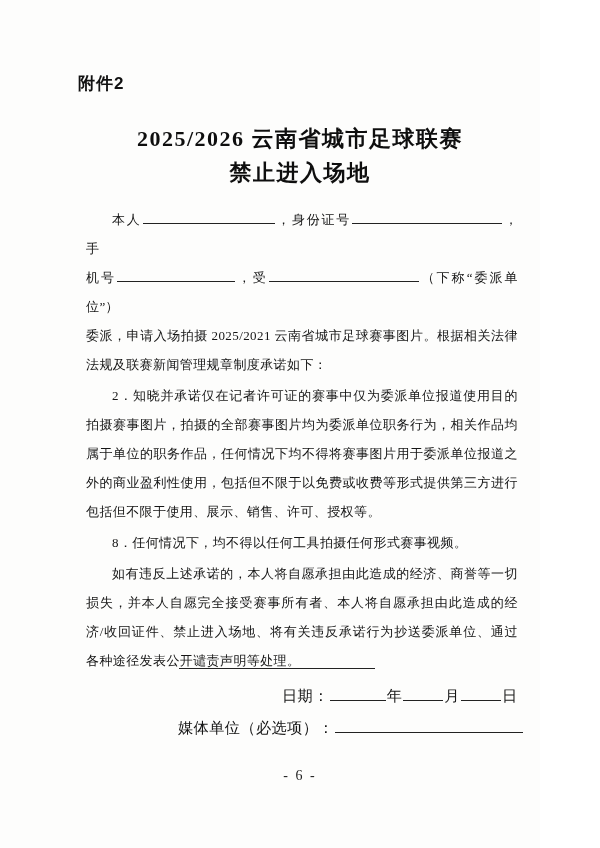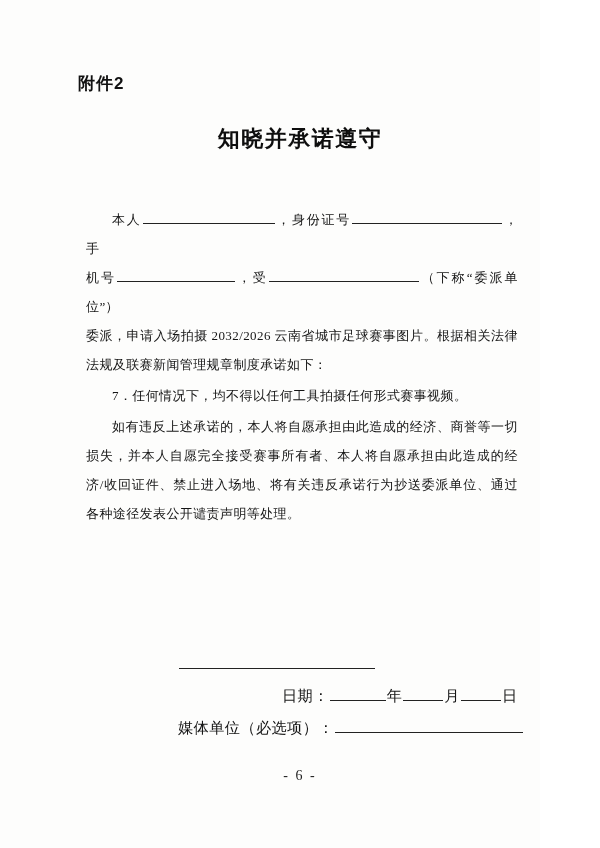--- a/index.html
+++ b/index.html
@@ -108,30 +108,32 @@
   }
 </style>
 </head>
 <body>
 
 <div class="page">
 
   <div class="attachment-label">附件2</div>
 
   <div class="title-block">
-    <div class="title-line">知晓并承诺遵守</div>
+    <div class="title-line">2025/2026 云南省城市足球联赛</div>
+    <div class="title-line">禁止进入场地</div>
   </div>
 
   <div class="body-block">
 
-    <p class="para indent"><span>本人</span><span class="blank b-100"></span><span>，身份证号</span><span class="blank b-110"></span><span>，手</span><br><span>机号</span><span class="blank b-90"></span><span>，受</span><span class="blank b-110"></span><span>（下称“委派单位”）</span><br><span>委派，申请入场拍摄 2032/2026 云南省城市足球赛事图片。根据相关法律法规及联赛新闻管理规章制度承诺如下：</span></p>
+    <p class="para indent"><span>本人</span><span class="blank b-100"></span><span>，身份证号</span><span class="blank b-110"></span><span>，手</span><br><span>机号</span><span class="blank b-90"></span><span>，受</span><span class="blank b-110"></span><span>（下称“委派单位”）</span><br><span>委派，申请入场拍摄 2025/2021 云南省城市足球赛事图片。根据相关法律法规及联赛新闻管理规章制度承诺如下：</span></p>
 
 
+    <p class="para indent">2．知晓并承诺仅在记者许可证的赛事中仅为委派单位报道使用目的拍摄赛事图片，拍摄的全部赛事图片均为委派单位职务行为，相关作品均属于单位的职务作品，任何情况下均不得将赛事图片用于委派单位报道之外的商业盈利性使用，包括但不限于以免费或收费等形式提供第三方进行包括但不限于使用、展示、销售、许可、授权等。</p>
 
-    <p class="para indent">7．任何情况下，均不得以任何工具拍摄任何形式赛事视频。</p>
+    <p class="para indent">8．任何情况下，均不得以任何工具拍摄任何形式赛事视频。</p>
 
     <p class="para indent">如有违反上述承诺的，本人将自愿承担由此造成的经济、商誉等一切损失，并本人自愿完全接受赛事所有者、本人将自愿承担由此造成的经济/收回证件、禁止进入场地、将有关违反承诺行为抄送委派单位、通过各种途径发表公开谴责声明等处理。</p>
 
   </div>
 
   <div class="sign-block">
     <div class="sign-row r1"><span class="blank sl-long"></span></div>
     <div class="sign-row r3"><span>日期：</span><span class="blank sl-s1"></span><span>年</span><span class="blank sl-s2"></span><span>月</span><span class="blank sl-s3"></span><span>日</span></div>
     <div class="sign-row r2"><span>媒体单位（必选项）：</span><span class="blank sl-mid"></span></div>
   </div>

